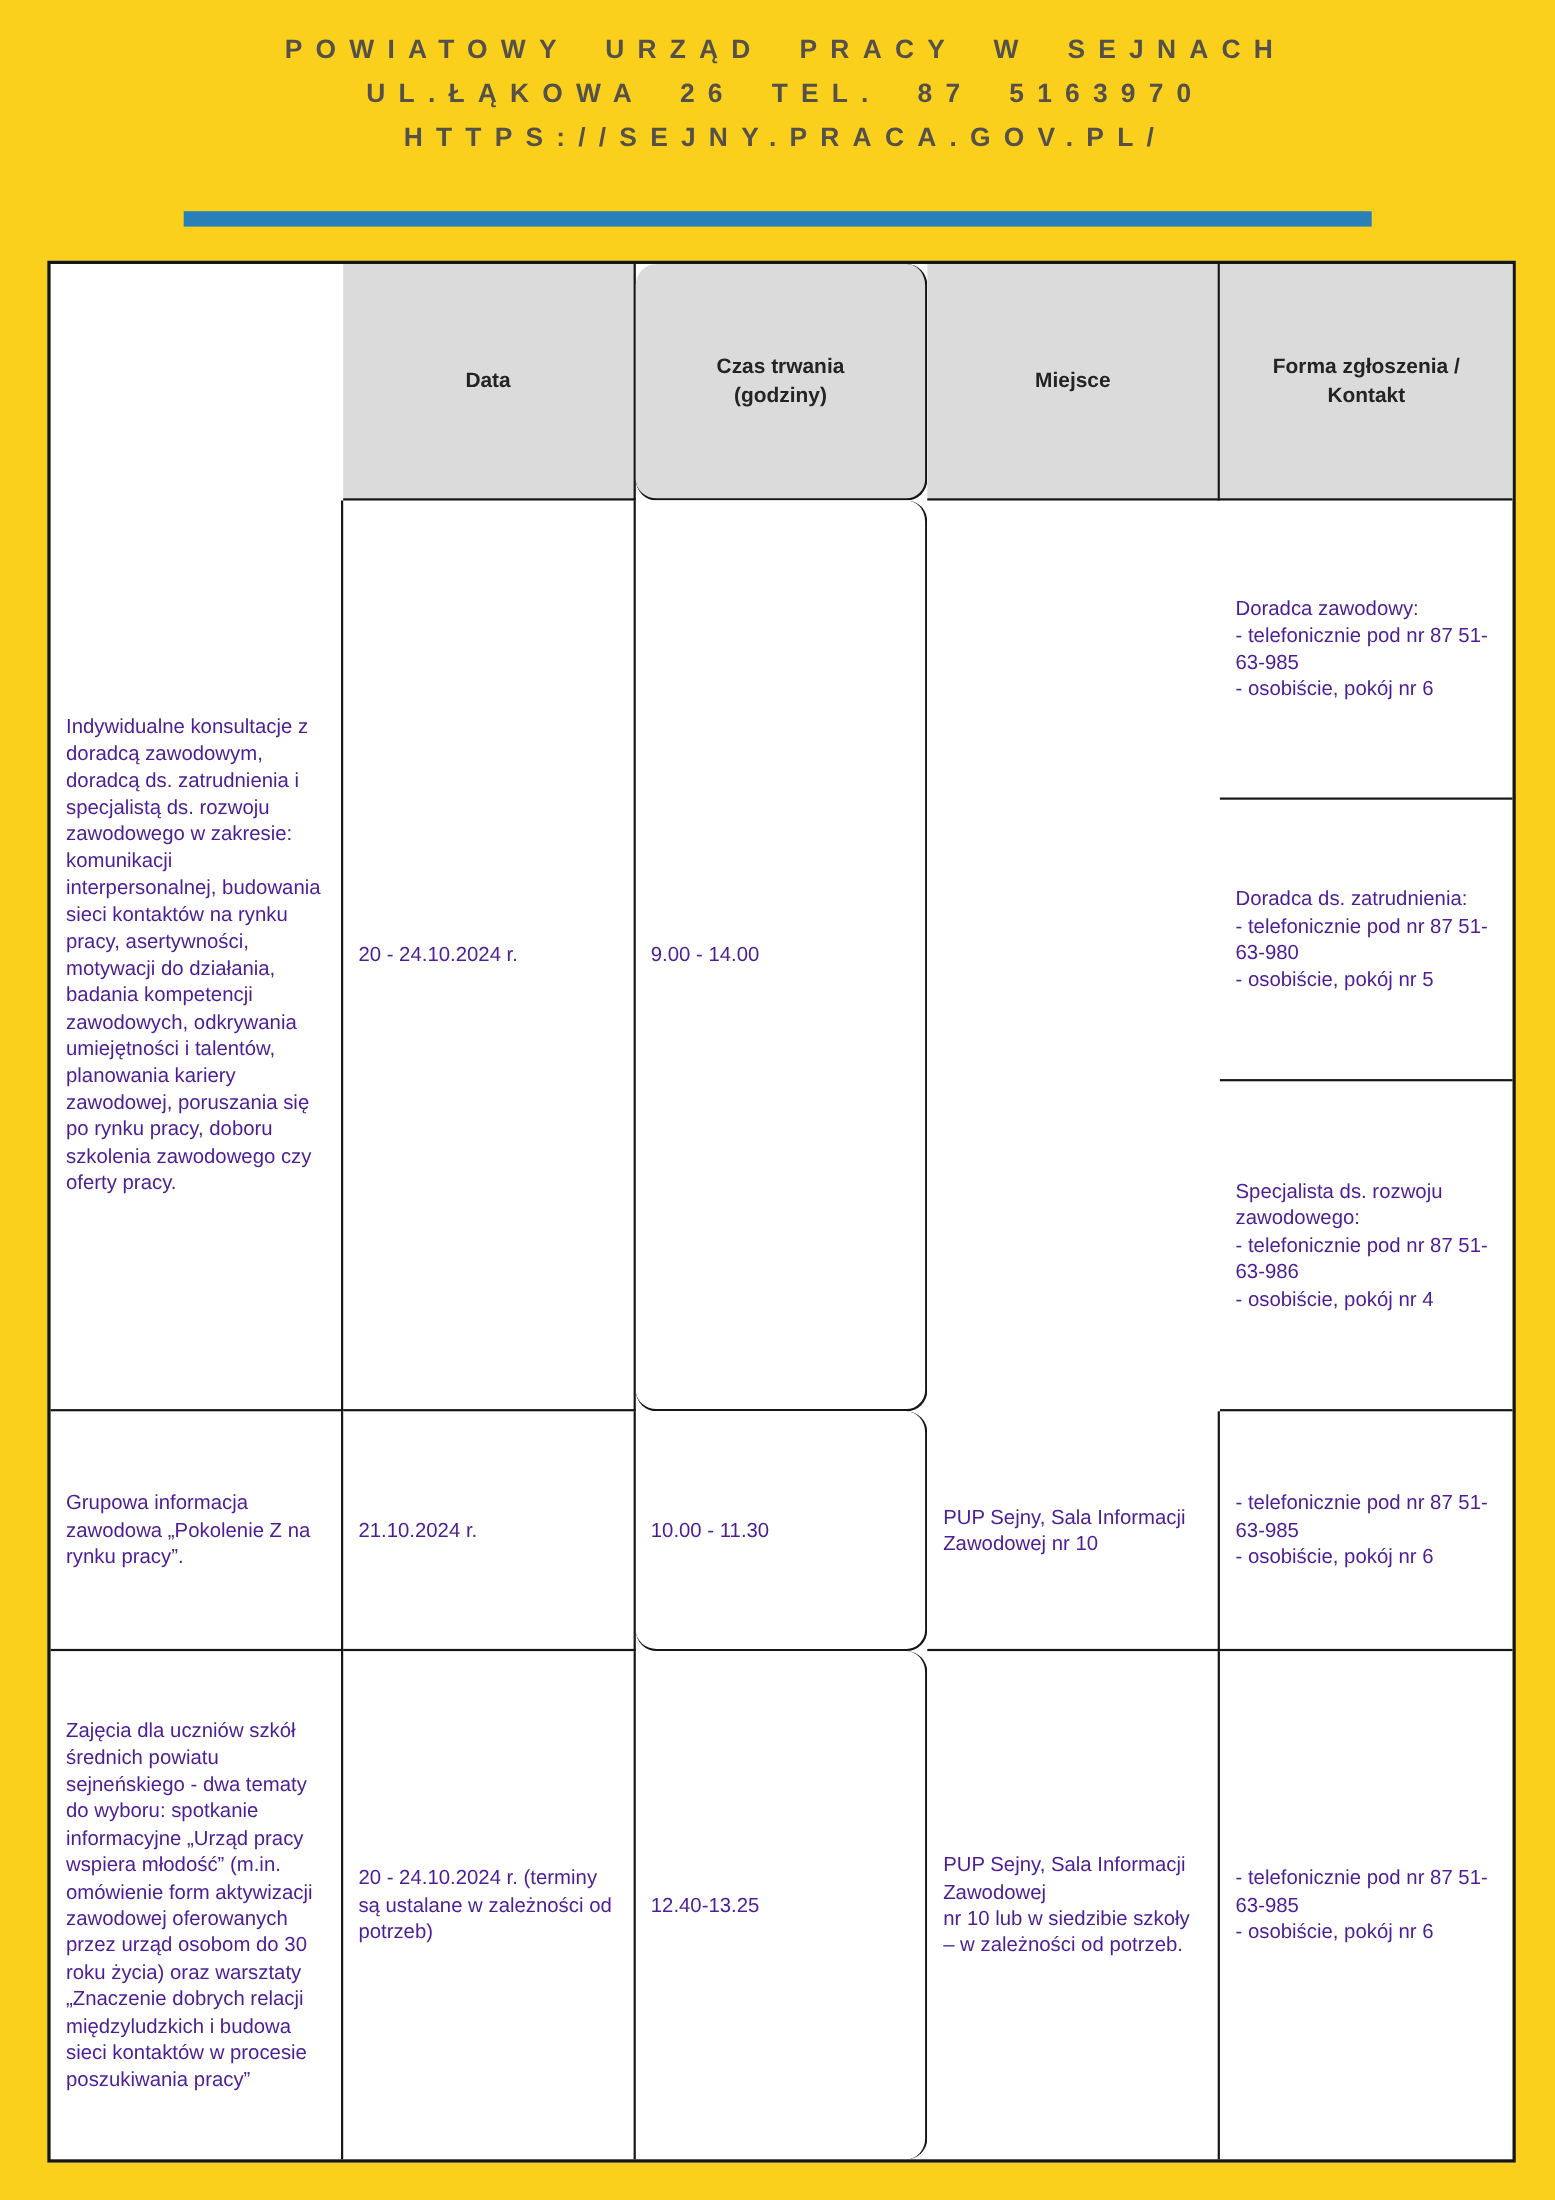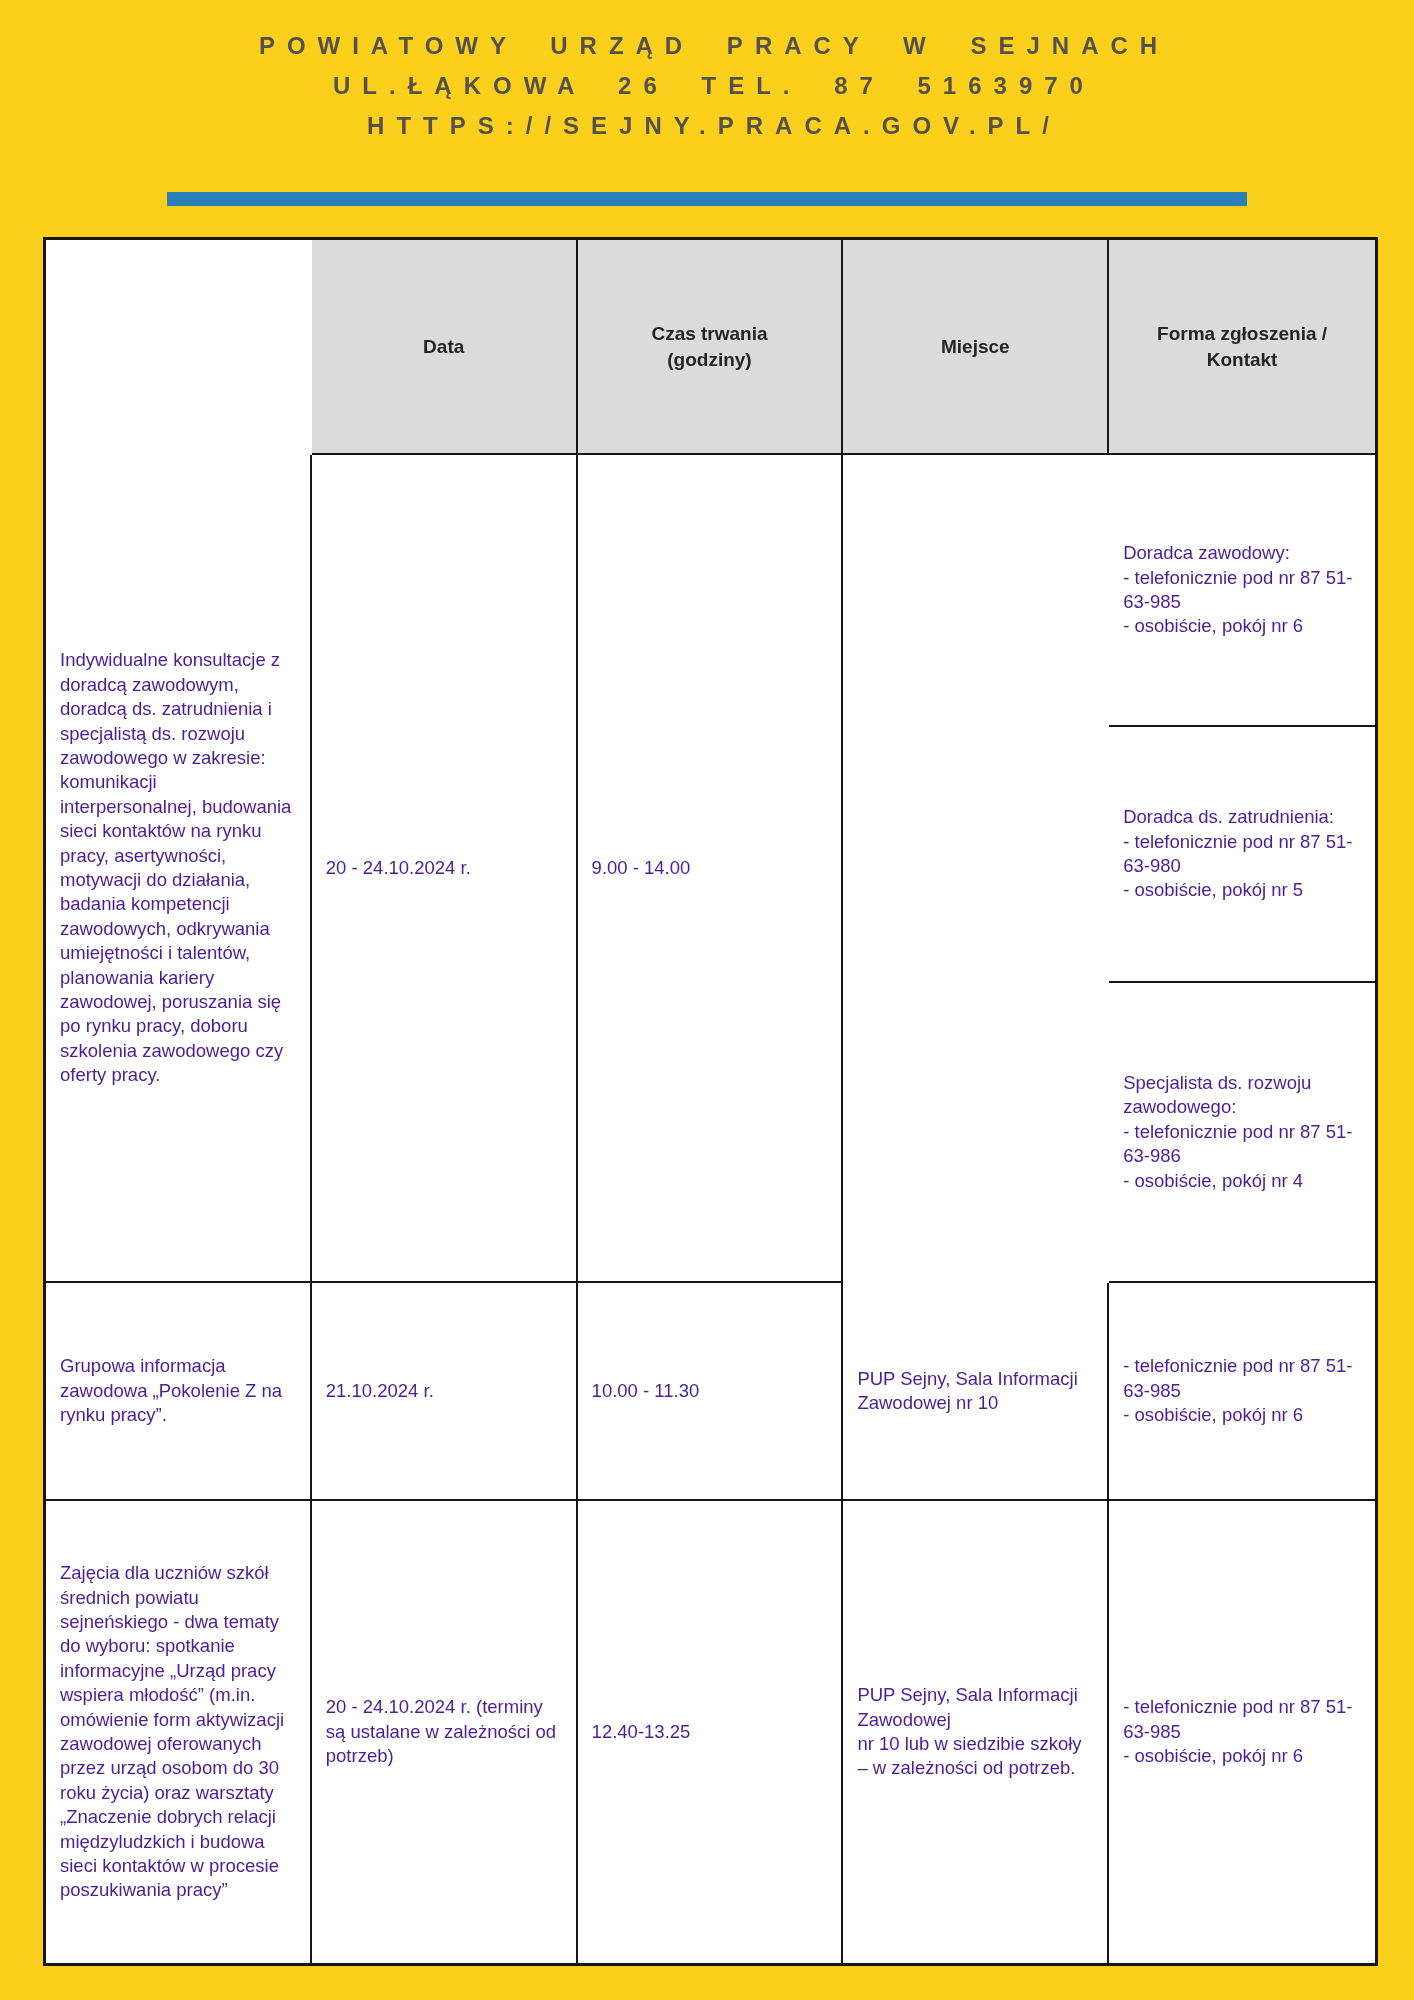--- a/index.html
+++ b/index.html
@@ -61,21 +61,21 @@
     background: #DBDBDB;
     justify-content: center;
     text-align: center;
     font-weight: bold;
     font-size: 19px;
     color: #242424;
   }
 
   .col1 { grid-column: 1; }
   .col2 { grid-column: 2; }
-  .col3 { grid-column: 3; }
+  .col3 { grid-column: 3; border-radius: 19px; }
   .col4 { grid-column: 4; }
   .col5 { grid-column: 5; border-right: none; align-items: center; }
 
   .row-head  { grid-row: 1; }
   .span-main { grid-row: 2 / span 3; }
   .sub-a { grid-row: 2; }
   .sub-b { grid-row: 3; }
   .sub-c { grid-row: 4; }
   .row-2 { grid-row: 5; }
   .row-3 { grid-row: 6; border-bottom: none; }

